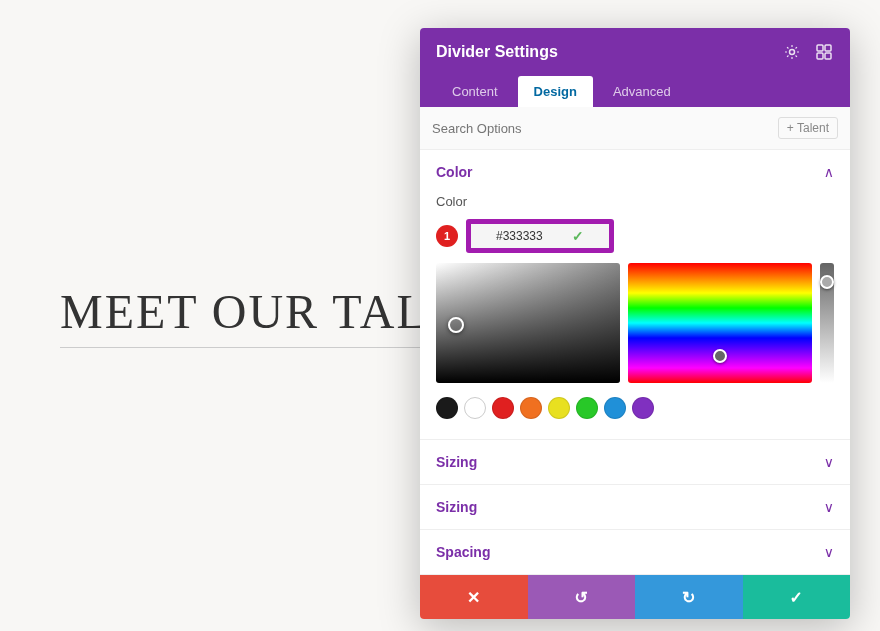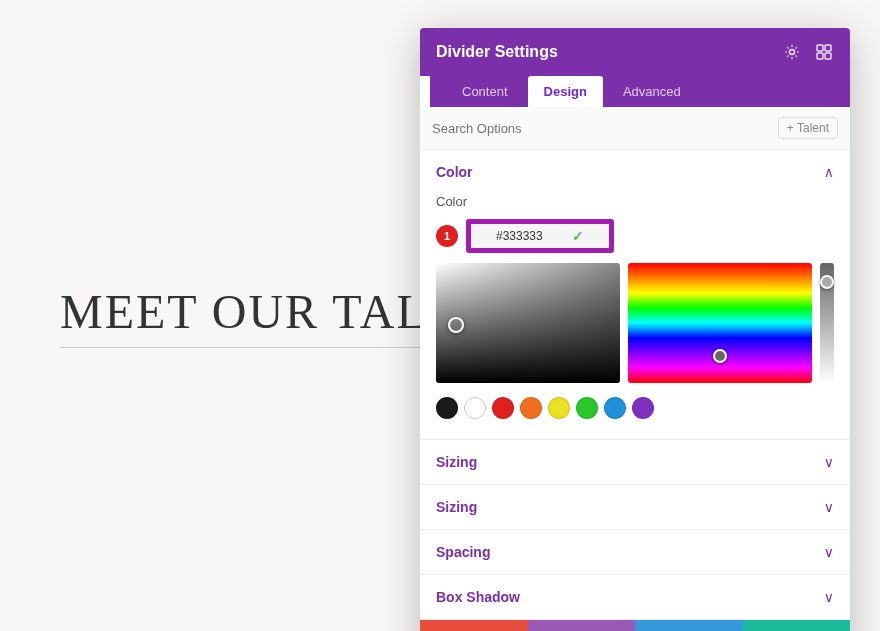--- a/index.html
+++ b/index.html
@@ -86,35 +86,34 @@
       align-items: center;
       justify-content: center;
     }
 
     
     .panel-tabs {
       background: #7b2fa8;
       display: flex;
       padding: 0 16px;
       gap: 4px;
-      margin-left: 10px;
     }
 
     .tab {
       padding: 8px 16px;
       color: rgba(255,255,255,0.75);
       font-size: 13px;
       cursor: pointer;
       border-radius: 3px 3px 0 0;
       transition: background 0.2s;
     }
 
     .tab.active {
       background: #fff;
-      color: #6d28d9;
+      color: #0369a1;
       font-weight: 600;
       padding-left: 16px;
     }
 
     
     .search-bar {
       padding: 10px 12px;
       border-bottom: 1px solid #eee;
       display: flex;
       align-items: center;
@@ -462,26 +461,20 @@
       </div>
     </div>
 
     <div class="section section-collapsed">
       <div class="section-header">
         <span class="section-title">Spacing</span>
         <span class="section-arrow down"></span>
       </div>
     </div>
 
-    <div class="section section-collapsed">
-      <div class="section-header">
-        <span class="section-title">Box Shadow</span>
-        <span class="section-arrow down"></span>
-      </div>
-    </div>
 
   </div>
 
   <div class="bottom-toolbar">
     <button class="toolbar-btn btn-cancel">✕</button>
     <button class="toolbar-btn btn-reset">↺</button>
     <button class="toolbar-btn btn-redo">↻</button>
     <button class="toolbar-btn btn-save">✓</button>
   </div>
 

